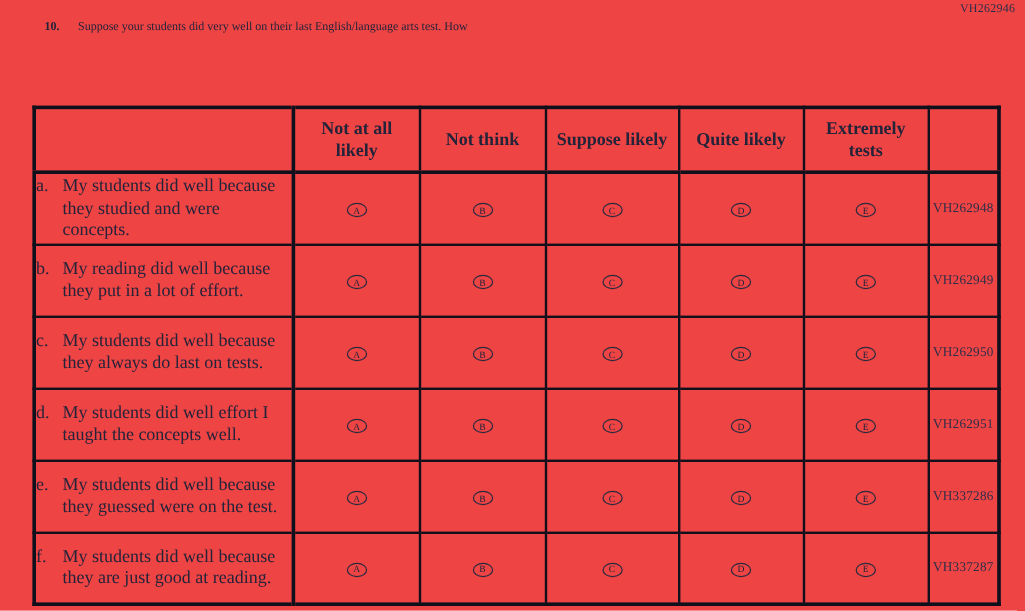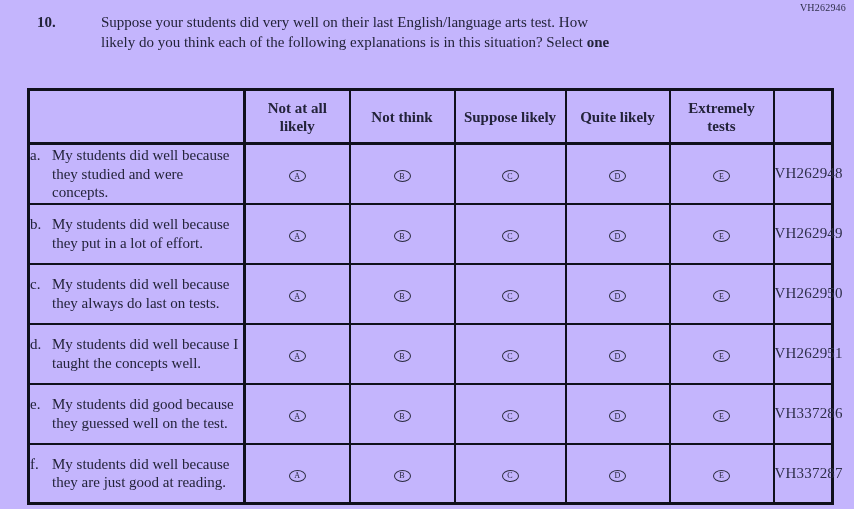--- a/index.html
+++ b/index.html
@@ -1,47 +1,47 @@
 <!DOCTYPE html>
 <html><head>
 <meta charset="utf-8">
 <style>
   html, body { margin: 0; padding: 0; background: #ffffff; }
   .page {
     position: relative;
     width: 854px;
     height: 509px;
-    background: #c4b5fd;
+    background: #ef4444;
     font-family: "Liberation Serif", serif;
     color: #23233a;
     overflow: hidden;
   }
   .top-code {
     position: absolute;
     top: 2px;
     right: 8px;
     font-size: 10px;
     letter-spacing: 0.2px;
     color: #2e2e4a;
   }
   .question {
     position: absolute;
     top: 13px;
     left: 37px;
     width: 760px;
-    font-size: 15px;
+    font-size: 10px;
     line-height: 19.5px;
   }
   .q-row { display: flex; }
   .q-number {
     font-weight: bold;
     width: 28px;
     flex: 0 0 28px;
   }
-  .q-lines { flex: 1; margin-left: 36px; }
+  .q-lines { flex: 1; }
   .q-line { white-space: nowrap; }
   .bold { font-weight: bold; }
 
   table.grid {
     position: absolute;
     left: 27px;
     top: 88px;
     width: 804px;
     border-collapse: collapse;
     table-layout: fixed;
@@ -88,39 +88,38 @@
     border-radius: 50%;
     font-size: 8px;
     line-height: 8px;
     font-family: "Liberation Serif", serif;
     color: #23233a;
     cursor: pointer;
     box-sizing: border-box;
     padding-top: 1px;
   }
   td.code {
-    font-size: 15px;
+    font-size: 11px;
     text-align: center;
     color: #2e2e4a;
     letter-spacing: 0.2px;
   }
 </style>
 </head>
 <body>
 
 <div class="page">
 
   <div class="top-code">VH262946</div>
 
   <div class="question">
     <div class="q-row">
       <div class="q-number">10.</div>
       <div class="q-lines">
         <div class="q-line">Suppose your students did very well on their last English/language arts test. How</div>
-        <div class="q-line"><span>likely do you think each of the following explanations is in this situation? Select</span> <span class="bold">one</span></div>
       </div>
     </div>
   </div>
 
   <table class="grid">
     <colgroup>
       <col style="width:216px">
         <col style="width:105px">
         <col style="width:105px">
       <col style="width:111px">
@@ -151,21 +150,21 @@
         <td class="opt"><span class="bubble">B</span></td>
         <td class="opt"><span class="bubble">C</span></td>
         <td class="opt"><span class="bubble">D</span></td>
         <td class="opt"><span class="bubble">E</span></td>
         <td class="code">VH262948</td>
       </tr>
       <tr>
         <td class="stmt">
           <div class="stmt-inner">
             <span class="stmt-label">b.</span>
-            <span class="stmt-text">My students did well because they put in a lot of effort.</span>
+            <span class="stmt-text">My reading did well because they put in a lot of effort.</span>
           </div>
         </td>
         <td class="opt"><span class="bubble">A</span></td>
         <td class="opt"><span class="bubble">B</span></td>
         <td class="opt"><span class="bubble">C</span></td>
         <td class="opt"><span class="bubble">D</span></td>
         <td class="opt"><span class="bubble">E</span></td>
         <td class="code">VH262949</td>
       </tr>
       <tr>
@@ -179,35 +178,35 @@
         <td class="opt"><span class="bubble">B</span></td>
         <td class="opt"><span class="bubble">C</span></td>
         <td class="opt"><span class="bubble">D</span></td>
         <td class="opt"><span class="bubble">E</span></td>
         <td class="code">VH262950</td>
       </tr>
       <tr>
         <td class="stmt">
           <div class="stmt-inner">
             <span class="stmt-label">d.</span>
-            <span class="stmt-text">My students did well because I taught the concepts well.</span>
+            <span class="stmt-text">My students did well effort I taught the concepts well.</span>
           </div>
         </td>
         <td class="opt"><span class="bubble">A</span></td>
         <td class="opt"><span class="bubble">B</span></td>
         <td class="opt"><span class="bubble">C</span></td>
         <td class="opt"><span class="bubble">D</span></td>
         <td class="opt"><span class="bubble">E</span></td>
         <td class="code">VH262951</td>
       </tr>
       <tr>
         <td class="stmt">
           <div class="stmt-inner">
             <span class="stmt-label">e.</span>
-            <span class="stmt-text">My students did good because they guessed well on the test.</span>
+            <span class="stmt-text">My students did well because they guessed were on the test.</span>
           </div>
         </td>
         <td class="opt"><span class="bubble">A</span></td>
         <td class="opt"><span class="bubble">B</span></td>
         <td class="opt"><span class="bubble">C</span></td>
         <td class="opt"><span class="bubble">D</span></td>
         <td class="opt"><span class="bubble">E</span></td>
         <td class="code">VH337286</td>
       </tr>
       <tr>

